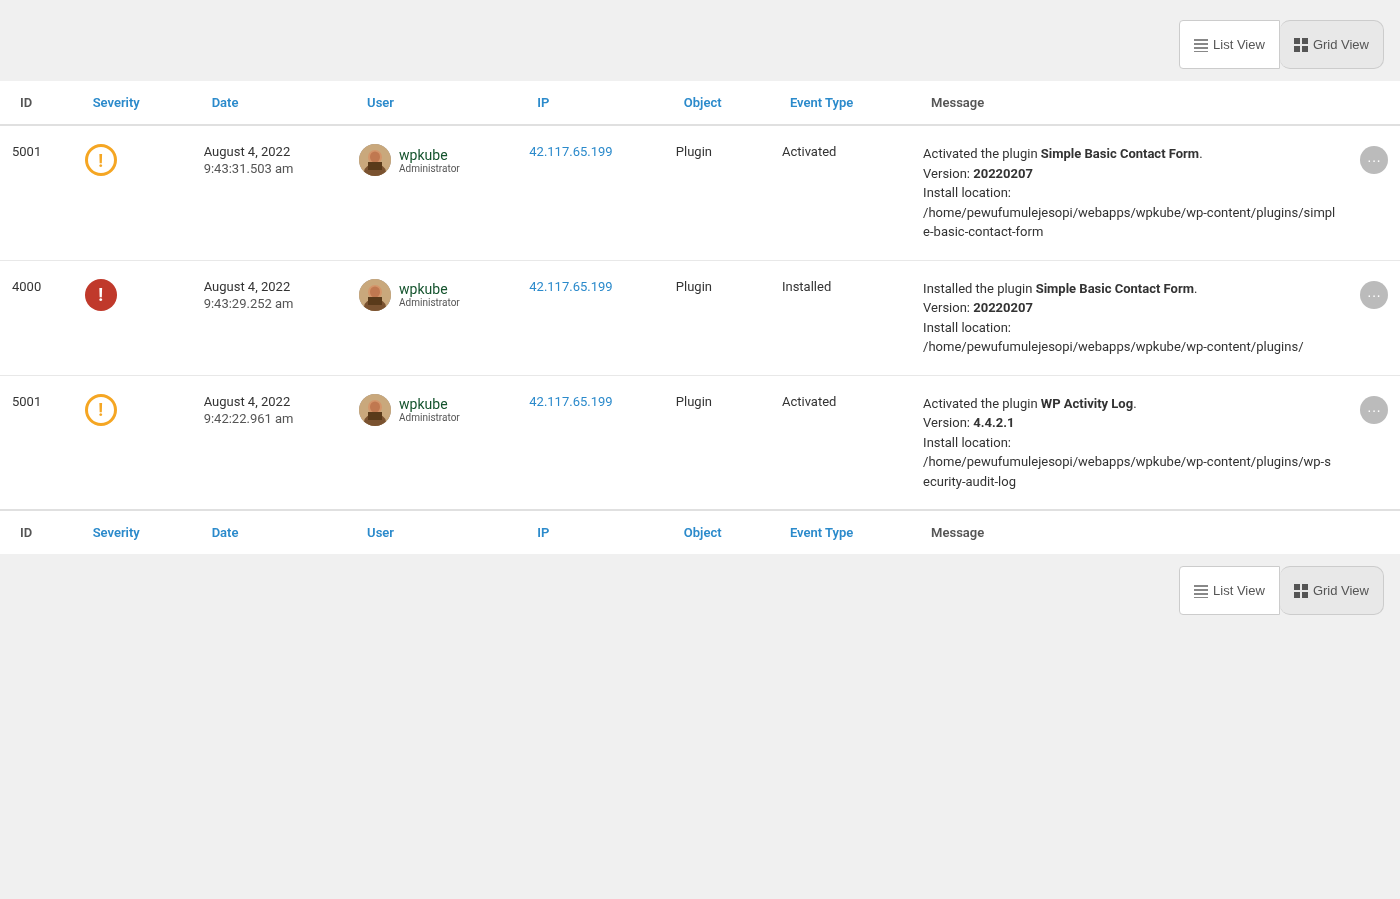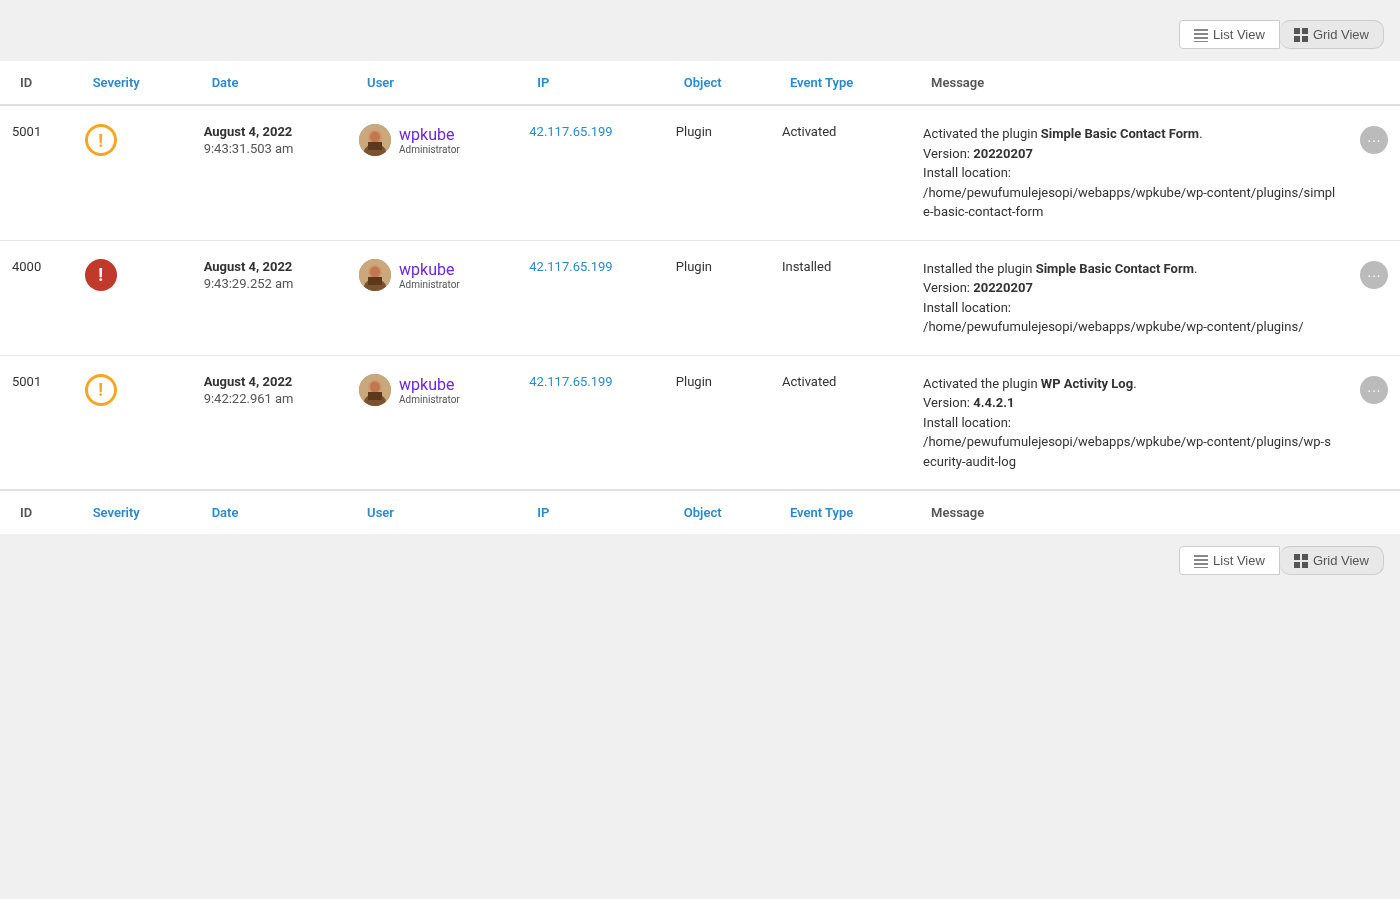--- a/index.html
+++ b/index.html
@@ -20,21 +20,21 @@
       padding: 8px 16px 12px;
     }
     .view-toggle {
       display: flex;
       gap: 0;
     }
     .view-btn {
       display: flex;
       align-items: center;
       gap: 5px;
-      padding: 6px 14px;
+      padding: 16px 14px;
       background: #fff;
       border: 1px solid #ccc;
       font-size: 13px;
       color: #555;
       cursor: pointer;
     }
     .view-btn:first-child {
       border-radius: 4px 0 0 4px;
     }
     .view-btn:last-child {
@@ -102,21 +102,21 @@
     .severity-red {
       background: #c0392b;
       color: #fff;
     }
     .date-cell {
       white-space: nowrap;
       color: #333;
       font-size: 13px;
     }
     .date-cell .date-line {
-      font-weight: 700;
+      font-weight: 400;
     }
     .date-cell .time-line {
       color: #555;
       margin-top: 2px;
     }
     .user-cell {
       display: flex;
       align-items: center;
       gap: 8px;
       white-space: nowrap;
@@ -127,22 +127,22 @@
       border-radius: 50%;
       background: #999;
       overflow: hidden;
       flex-shrink: 0;
     }
     .avatar-svg {
       width: 32px;
       height: 32px;
     }
     .user-info .username {
-      color: #6d28d9;
-      font-size: 16px;
+      color: #14532d;
+      font-size: 14px;
     }
     .user-info .role {
       color: #555;
       font-size: 10px;
     }
     .ip-cell {
       color: #2b8acb;
       white-space: nowrap;
     }
     .object-cell {

